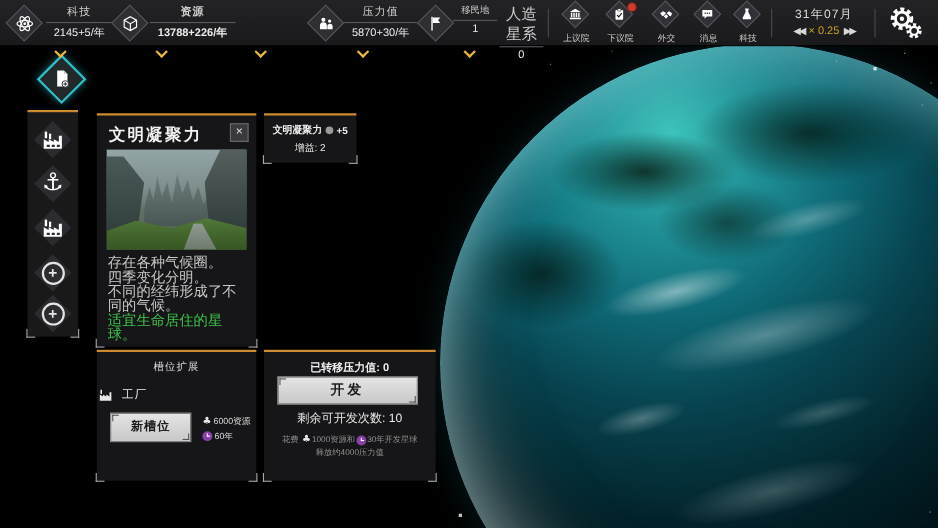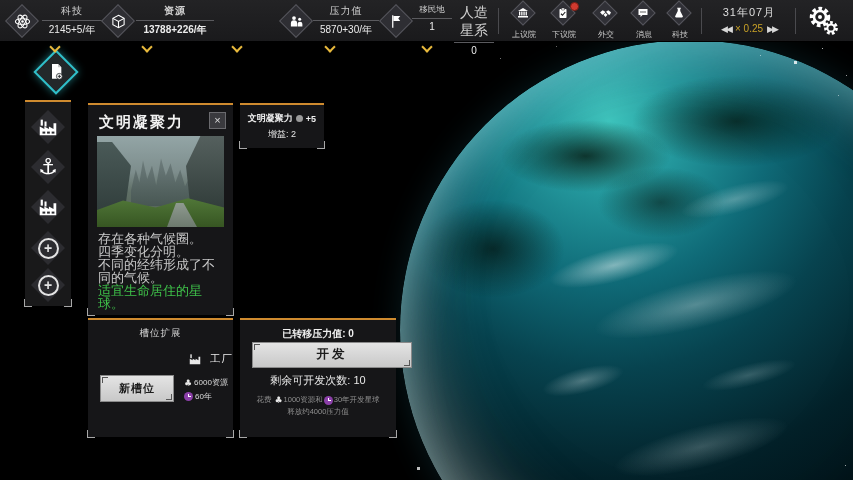--- a/index.html
+++ b/index.html
@@ -113,36 +113,36 @@
               clip-path:polygon(30% 0,55% 0,100% 100%,0 100%); }
   .desc { position:absolute; left:10px; top:127px; width:128px; font-size:13px; line-height:13px; color:#c8c8c8; }
   .desc .hl { color:#3fc24a; }
 
   .p2-row { display:flex; align-items:center; justify-content:center; gap:3px; margin-top:7px; }
   .p2-t { font-size:9px; font-weight:bold; color:#efefef; }
   .info-dot { width:7px; height:7px; border-radius:50%; background:#9a9a9a; display:inline-block; }
   .p2-line2 { text-align:center; font-size:9px; color:#e6e6e6; margin-top:3px; }
 
   .p3-title { text-align:center; margin-top:7px; font-size:9.5px; color:#d8d8d8; letter-spacing:1px; }
-  .p3-build { display:flex; align-items:center; justify-content:flex-end; gap:7px; margin-top:12px; }
+  .p3-build { display:flex; align-items:center; justify-content:flex-start; gap:7px; margin-top:12px; }
   .p3-build-label { font-size:10.5px; color:#ececec; letter-spacing:1px; }
   .game-btn { position:absolute; background:linear-gradient(#e4e4e4,#c8c8c8); border:1px solid #8a8a8a;
               color:#1c1c1c; font-weight:bold; text-align:center; cursor:pointer; }
   .game-btn::before { content:""; position:absolute; left:1px; top:1px; width:5px; height:5px; border-left:1px solid #555; border-top:1px solid #555; }
   .game-btn::after { content:""; position:absolute; right:1px; bottom:1px; width:5px; height:5px; border-right:1px solid #555; border-bottom:1px solid #555; }
   .btn-slot { left:12px; top:55px; width:74px; height:27px; font-size:11px; line-height:25px; letter-spacing:1px; }
   .cost-col { position:absolute; left:96px; top:57px; }
   .cost-row { display:flex; align-items:center; gap:2px; font-size:8px; color:#dcdcdc; margin-bottom:3px; }
   .club { font-family:"DejaVu Sans",sans-serif; font-size:9px; color:#e8e8e8; }
   .clock { position:relative; width:9px; height:9px; border-radius:50%; background:#8b3fa8; display:inline-block; }
   .clock::before { content:""; position:absolute; left:4px; top:2px; width:1px; height:3px; background:#fff; }
   .clock::after  { content:""; position:absolute; left:4px; top:4px; width:3px; height:1px; background:#fff; }
 
   .p4-title { text-align:center; margin-top:7px; font-size:10px; color:#efefef;font-weight:bold; }
-  .btn-dev { left:12px; top:22px; width:160px; height:26px; font-size:12.5px; letter-spacing:3px; line-height:22px; }
+  .btn-dev { left:12px; top:22px; width:128px; height:26px; font-size:12.5px; letter-spacing:3px; line-height:22px; }
   .p4-remain { text-align:center; margin-top:32px; font-size:11px; color:#e8e8e8; }
   .p4-cost { position:absolute; left:0; top:74px; width:100%; text-align:center; font-size:7.5px; color:#8f8f8f; line-height:11px; }
   .p4-cost .inline-ic { display:inline-block; vertical-align:middle; margin:0 1px; }
 
   svg { display:block; }
 </style>
 </head>
 <body>
 
 <div class="screen">

